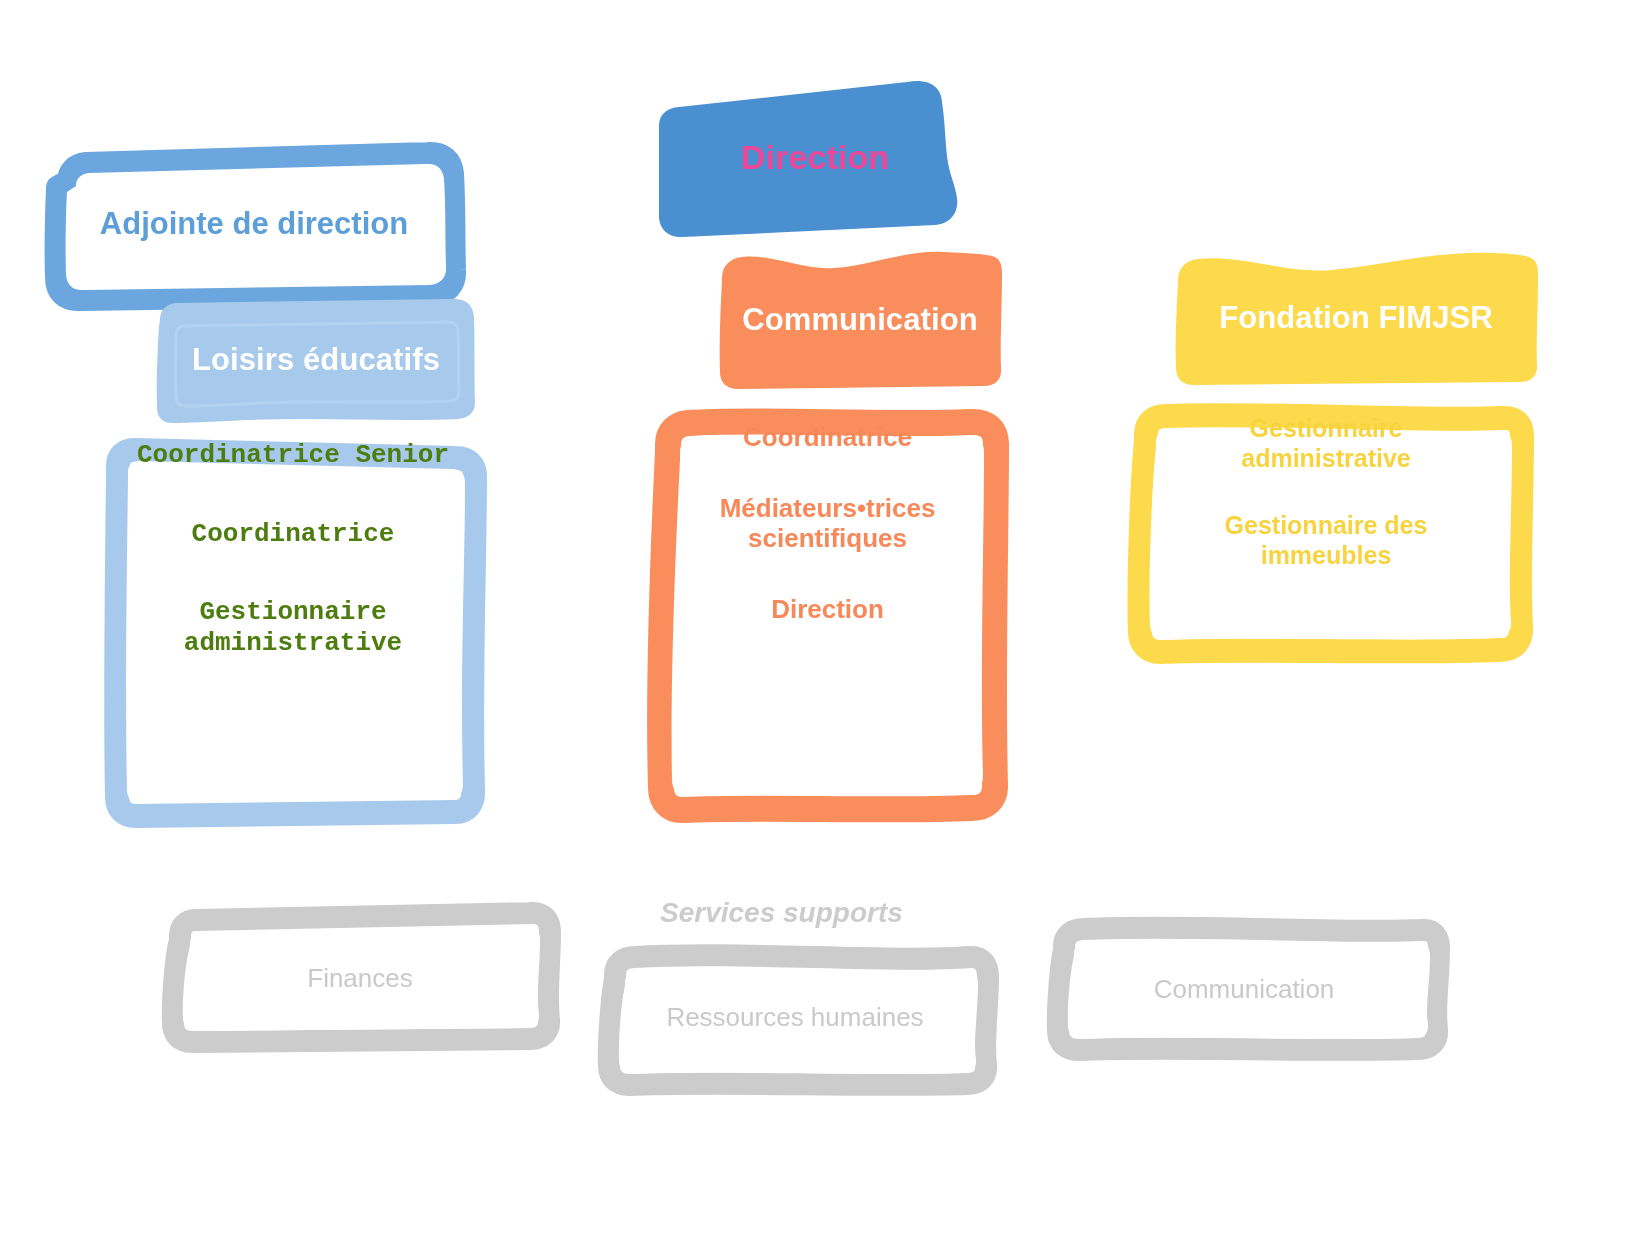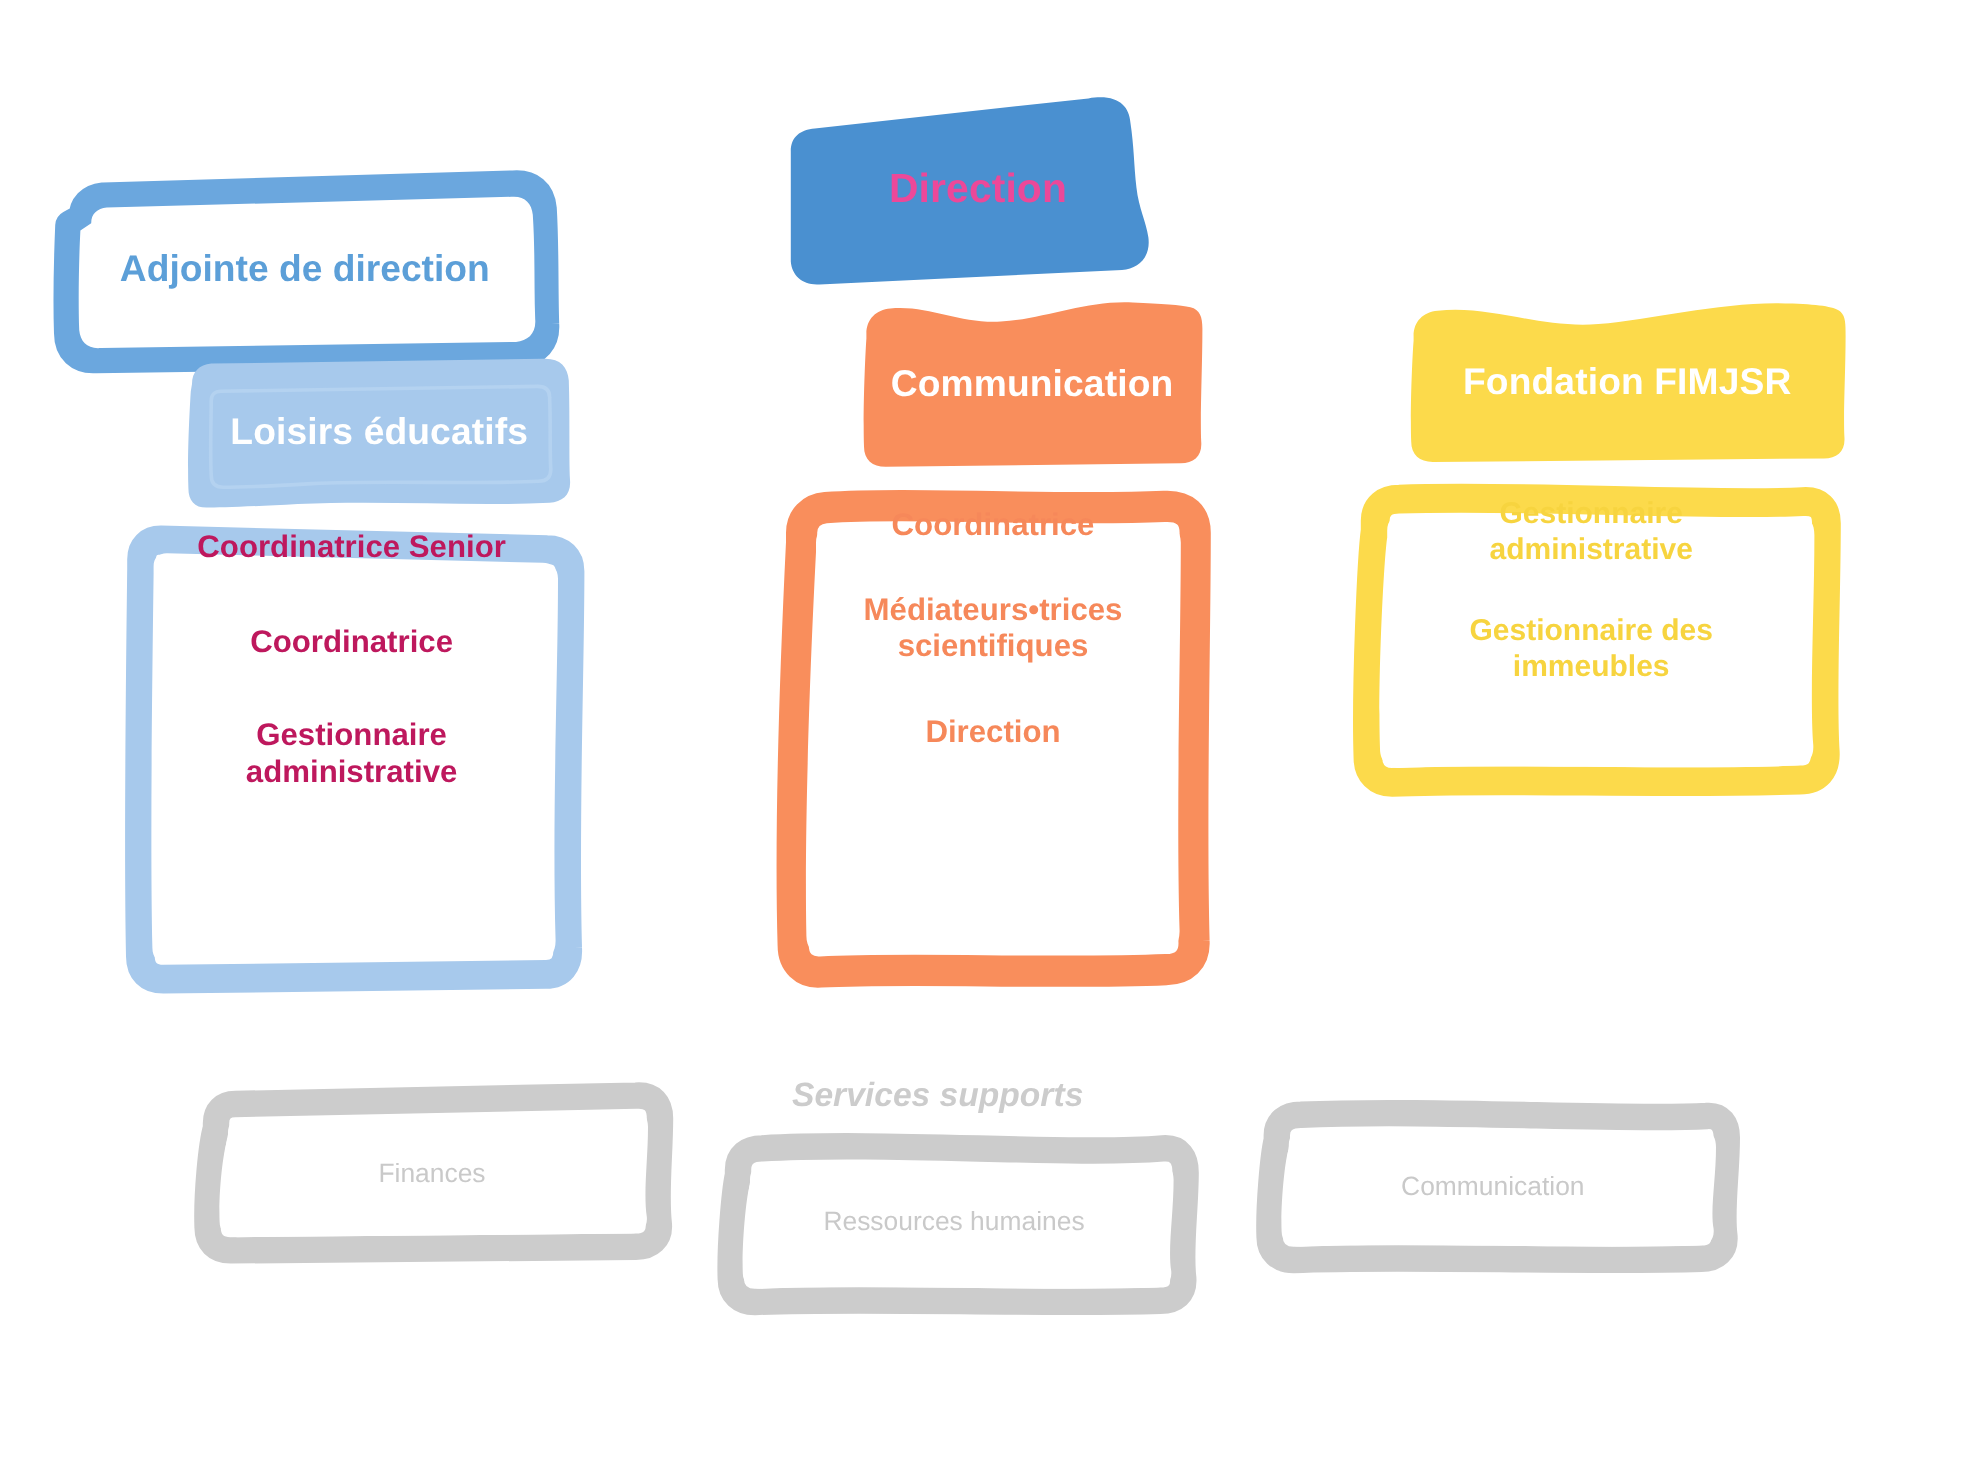--- a/index.html
+++ b/index.html
@@ -82,40 +82,40 @@
     width: 100%;
     height: 100%;
     box-sizing: border-box;
   }
   .role {
     font-weight: bold;
     line-height: 1.18;
     text-align: center;
   }
 
-  .list-blue .role { color: #be185d; font-size: 26px; }
+  .list-blue .role { color: #4d7c0f; font-size: 26px; font-family: Liberation Mono, monospace; }
   .list-blue .role + .role { margin-top: 48px; }
 
   .list-orange .role { color: #f6885a; font-size: 26px; }
   .list-orange .role + .role { margin-top: 40px; }
 
   .list-yellow .role { color: #f7d43f; font-size: 25px; }
   .list-yellow .role + .role { margin-top: 38px; }
 
   
   .support-heading {
     position: absolute;
     font-weight: bold;
     font-size: 28px;
     color: #cccccc;
     white-space: nowrap;
   }
   .support-box .gray-label {
     font-weight: normal;
-    font-size: 22px;
+    font-size: 26px;
     color: #c9c9c9;
     white-space: nowrap;
   }
 </style>
 </head>
 <body>
 
 <div class="node hdr-direction" style="left:645px; top:78px; width:340px; height:160px;">
   <svg class="shape" viewBox="0 0 340 160" preserveAspectRatio="none">
     <path d="M14,48 C14,36 22,30 34,29 L262,4 C286,0 296,10 297,24

